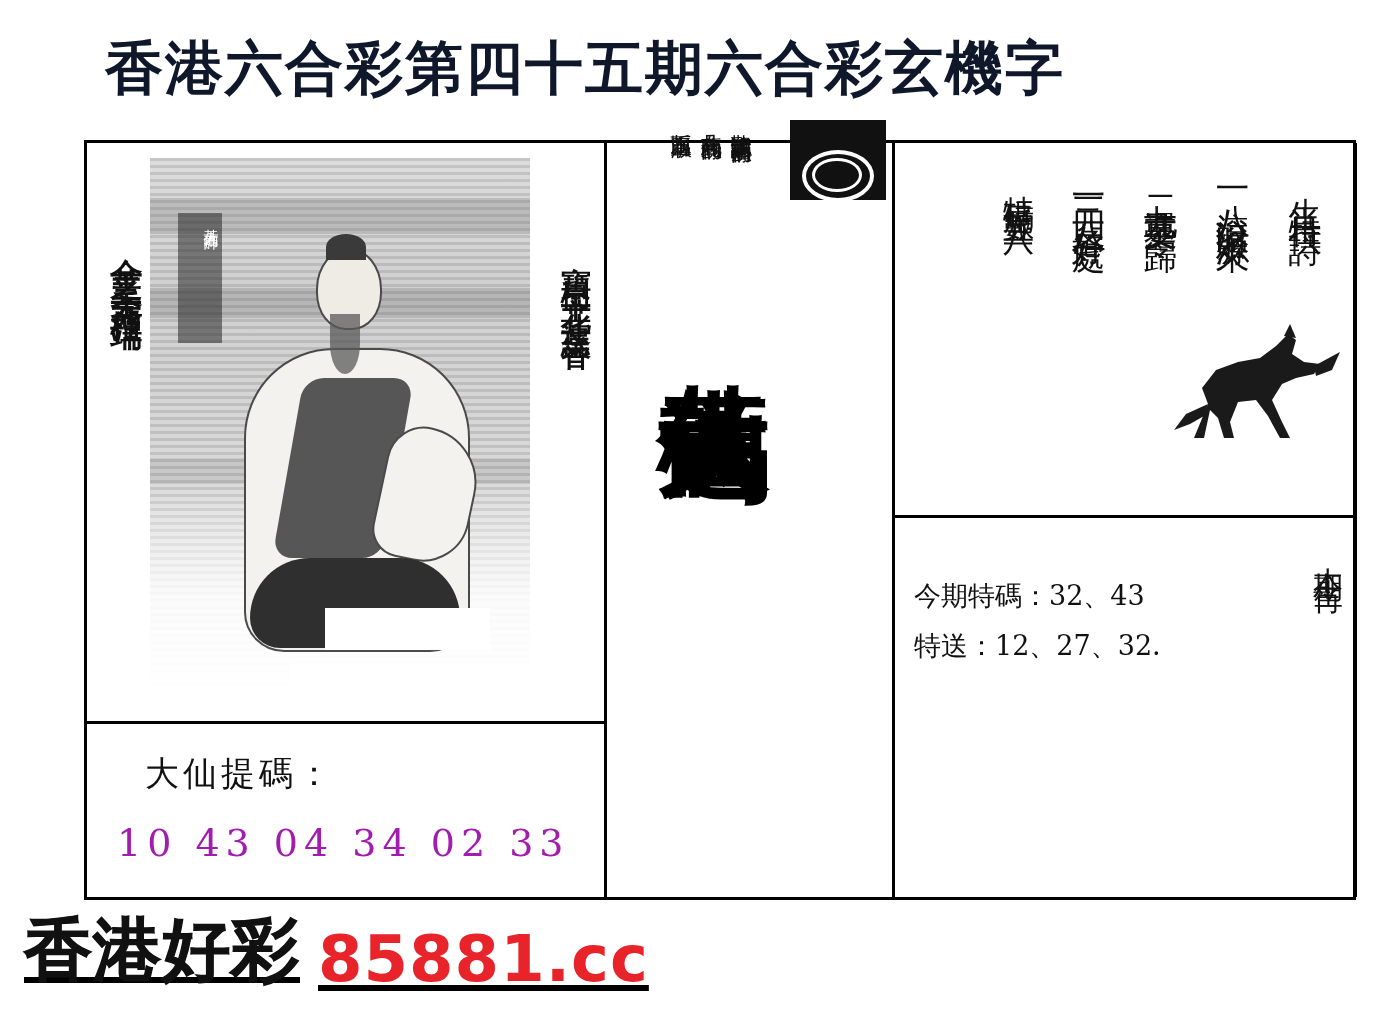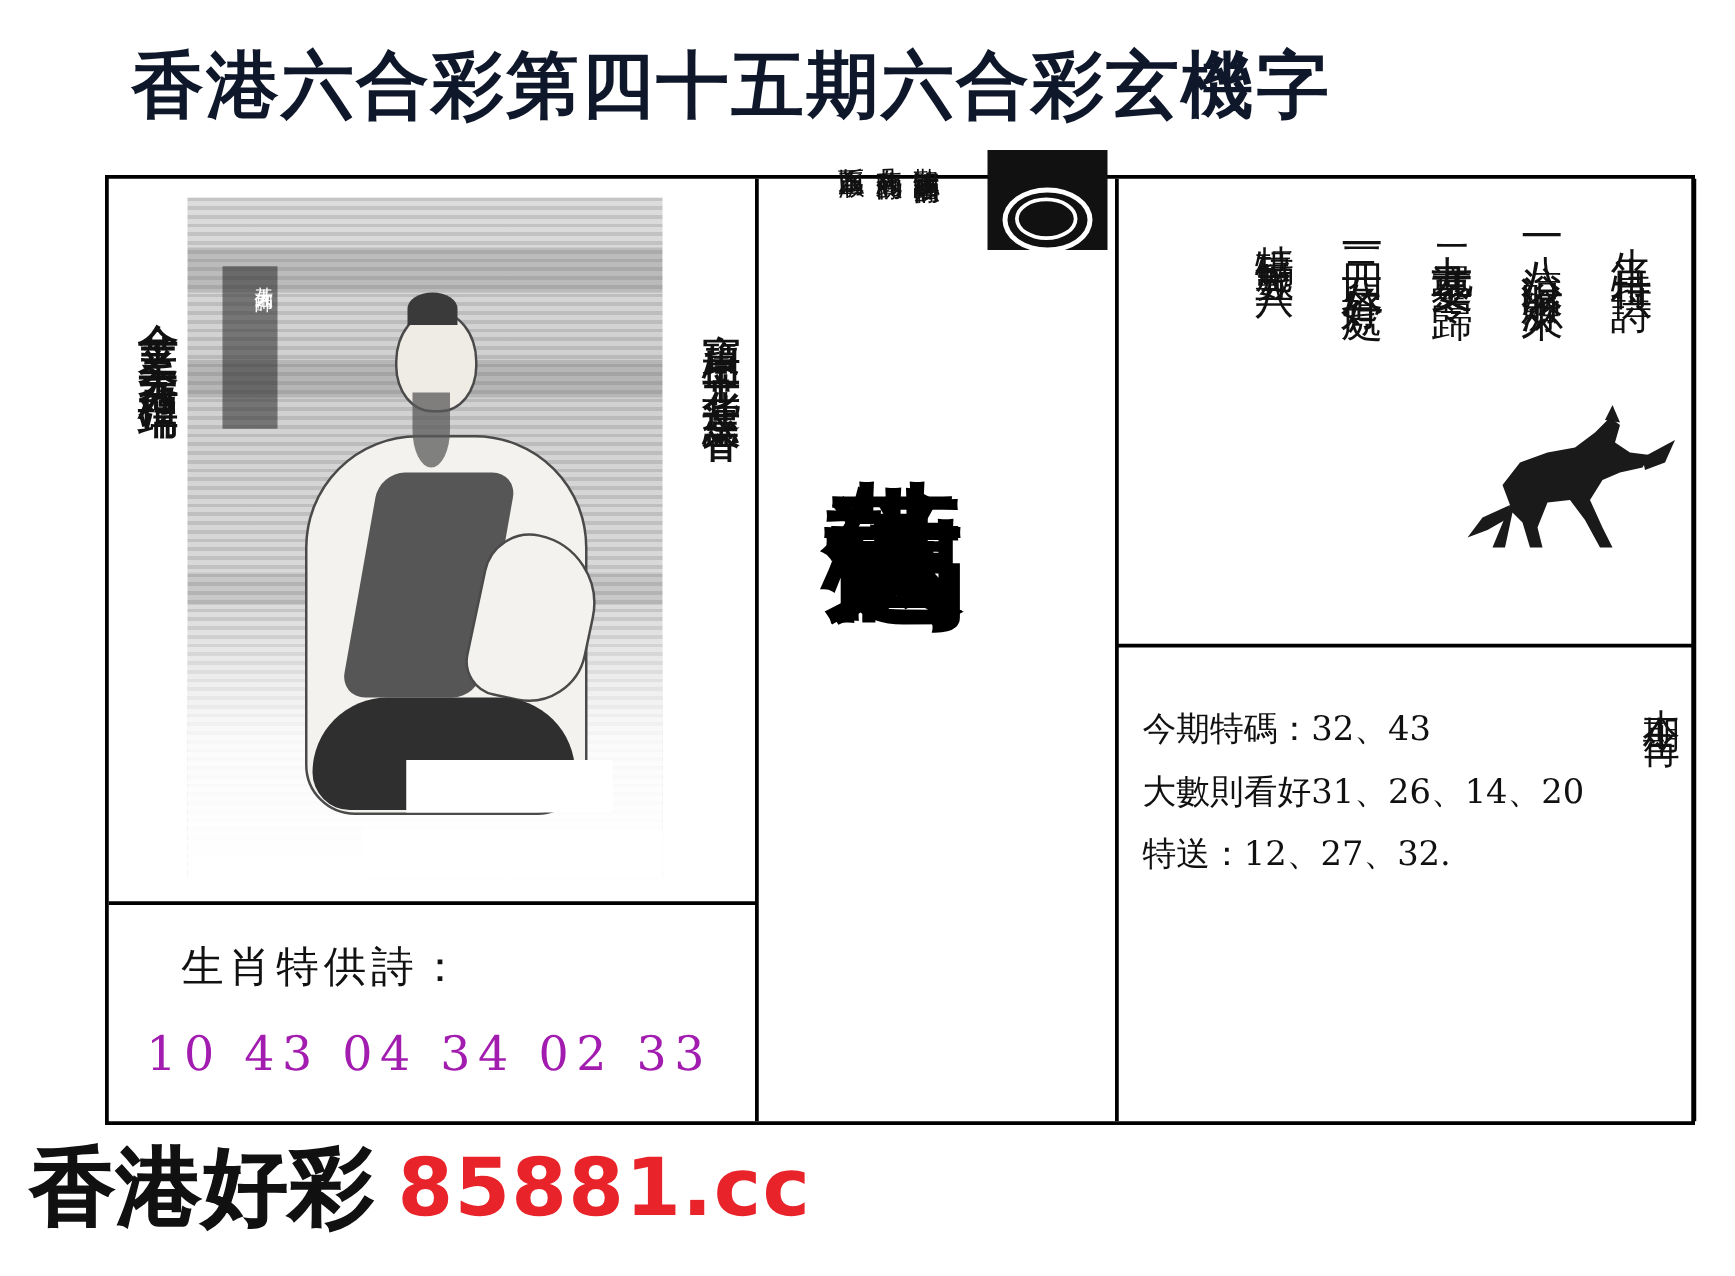--- a/index.html
+++ b/index.html
@@ -349,21 +349,21 @@
   #forecast-area {
     position: absolute;
     left: 0;
     top: 372px;
     width: 462px;
     bottom: 0;
   }
   #forecast-lines {
     position: absolute;
     left: 22px;
-    top: 44px;
+    top: 56px;
     width: 390px;
     font-family: "DejaVu Serif", "Liberation Serif", serif;
     font-size: 27px;
     line-height: 1.85;
     color: #111;
   }
   #forecast-lines div { white-space: nowrap; }
 
   
   #zodiac-col {
@@ -391,22 +391,23 @@
     width: 180px;
     height: 130px;
   }
 
   
   #footer {
     position: absolute;
     left: 24px;
     top: 905px;
     display: flex;
-    align-items: center;
+    align-items: flex-end;
     gap: 18px;
+    text-decoration: underline;
   }
   #footer-cn {
     font-family: "DejaVu Sans", "Liberation Sans", sans-serif;
     font-weight: bold;
     font-size: 68px;
     color: #111;
     letter-spacing: 1px;
     -webkit-text-stroke: 1px #111;
   }
   #footer-site {
@@ -446,21 +447,21 @@
         <div class="hair"></div>
         <div class="beard"></div>
       </div>
       <div id="photo-white-1"></div>
       <div id="photo-white-2"></div>
     </div>
 
     <div class="hline" style="left:0; width:517px; top:578px;"></div>
 
     <div id="left-bottom">
-      <div id="tips-label">生肖特供詩：</div>
+      <div id="tips-label">大仙提碼：</div>
       <div id="tips-numbers">10  43  04  34  02 33</div>
     </div>
   </div>
 
   <div id="center-col">
     <div id="main-title">黃大仙送碼</div>
   </div>
 
   <div id="right-col">
 
@@ -472,21 +473,20 @@
         <div class="pline">一八滾滾財源來</div>
         <div class="pline title">生肖特供詩</div>
       </div>
     </div>
 
     <div class="hline" style="left:0; width:462px; top:372px;"></div>
 
     <div id="forecast-area">
       <div id="forecast-lines">
         <div>今期特碼：32、43</div>
-        <div>大數則看好31、26、14、20</div>
         <div>特送：12、27、32.</div>
       </div>
     </div>
 
     <div id="zodiac-col">
       <div id="zodiac-label">本期生肖</div>
       <svg id="horse" viewBox="0 0 180 130">
         <path d="M30 120 L44 86 L38 70 L52 52 L74 44 L96 40 L112 28 L124 16 L132 22 L128 36 L140 44 L156 46 L150 56 L132 60 L118 66 L108 82 L118 104 L126 120 L116 120 L104 98 L92 82 L74 84 L66 104 L70 120 L60 120 L54 100 L46 92 L40 120 Z" fill="#1a1a1a"></path>
         <path d="M120 18 L126 6 L132 20 Z" fill="#1a1a1a"></path>
         <path d="M150 48 L176 34 L168 52 L152 58 Z" fill="#1a1a1a"></path>

